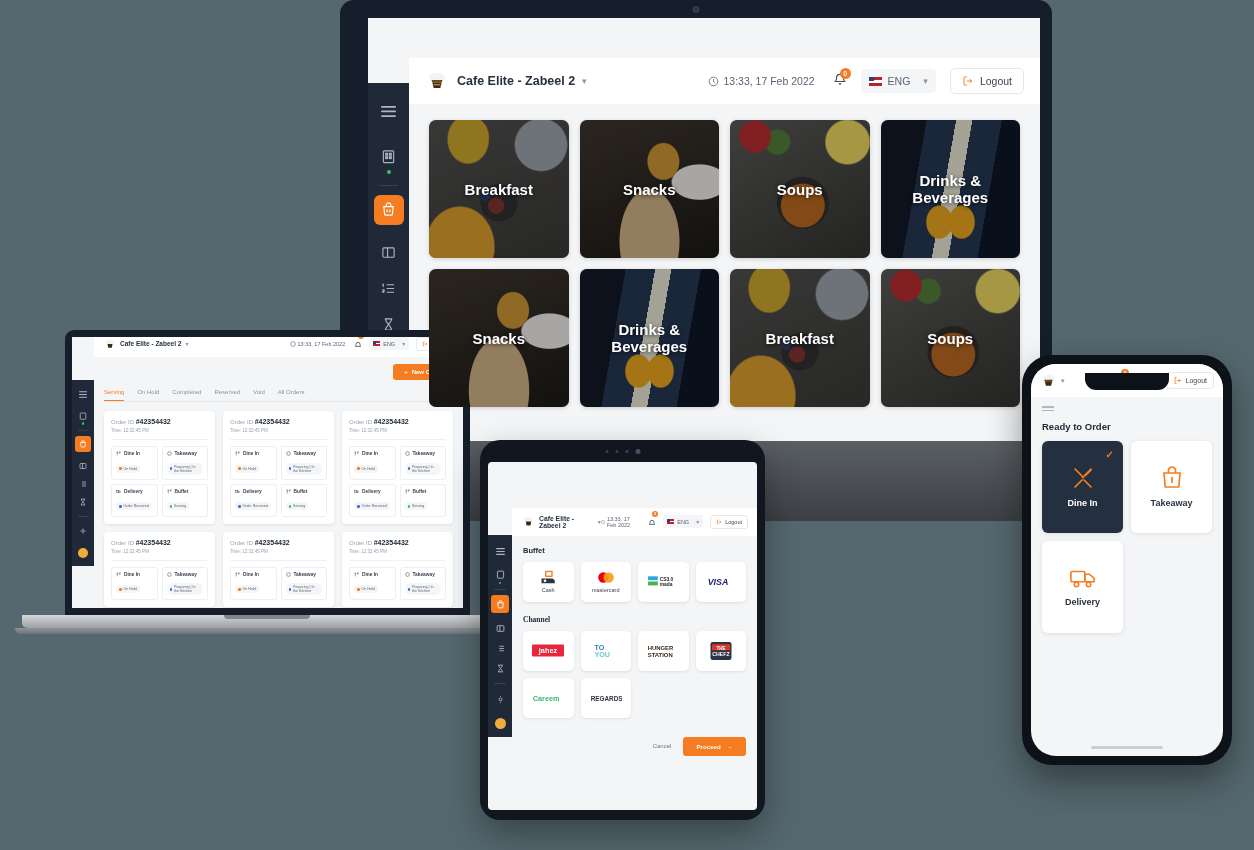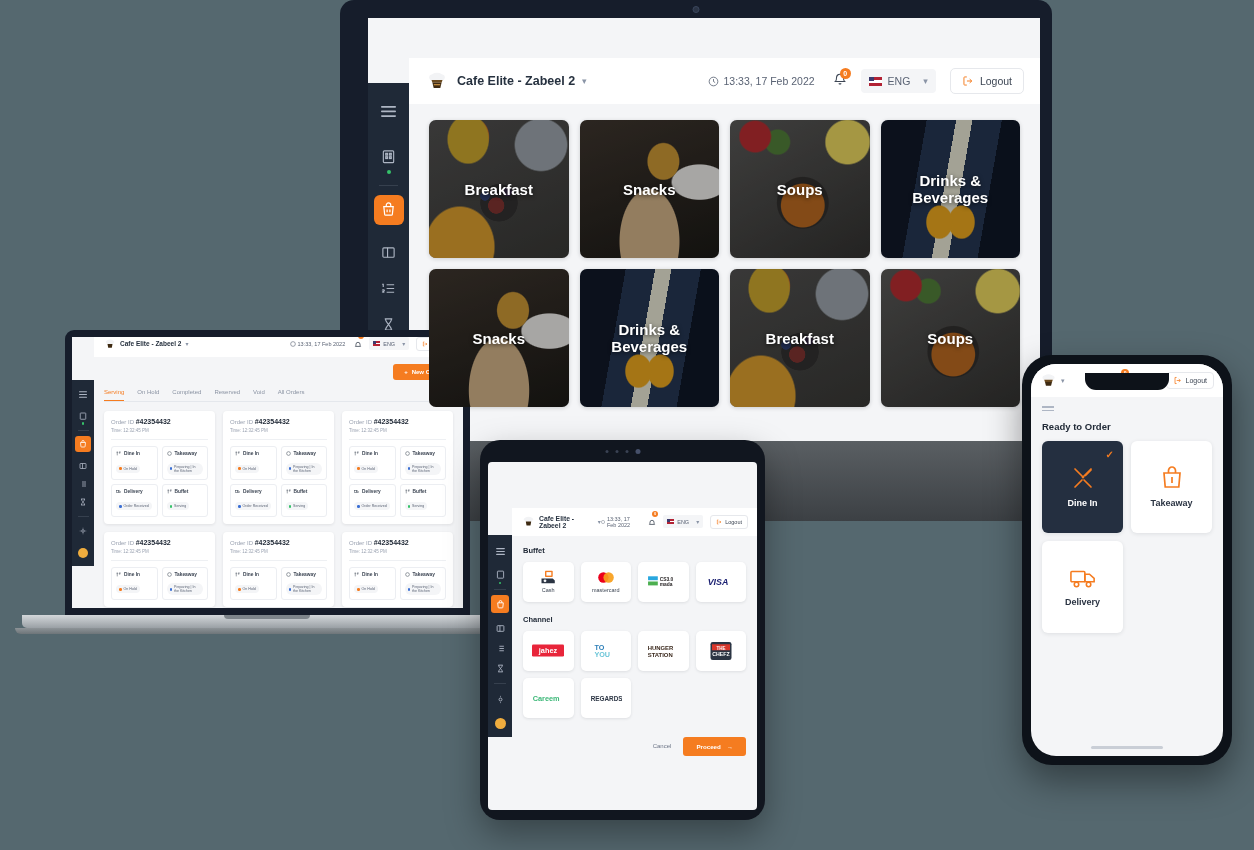--- a/index.html
+++ b/index.html
@@ -863,21 +863,21 @@
                   <text x="18" y="9" font-size="7.5" font-family="Liberation Sans" font-weight="bold" fill="#231f20">CS3.0</text>
                   <text x="18" y="17" font-size="7.5" font-family="Liberation Sans" font-weight="bold" fill="#231f20">mada</text>
                 </svg>
               </div>
               <div class="pay-card">
                 <svg width="28" height="12" viewBox="0 0 44 16">
                   <text x="1" y="13" font-size="14" font-family="Liberation Sans" font-weight="bold" font-style="italic" fill="#1a1f71">VISA</text>
                 </svg>
               </div>
             </div>
-          <div class="sec-title" style="margin-top:13px;">Channel</div>
+          <div class="sec-title" style="margin-top:13px;font-family:Liberation Serif, serif;">Channel</div>
           <div class="pay-grid" id="channel-grid">
               <div class="pay-card">
                 <svg width="32" height="13" viewBox="0 0 48 18">
                   <rect width="48" height="18" rx="2" fill="#e8253a"></rect>
                   <text x="24" y="13" text-anchor="middle" font-size="11" font-family="Liberation Sans" font-weight="bold" fill="#fff">jahez</text>
                 </svg>
               </div>
               <div class="pay-card">
                 <svg width="26" height="20" viewBox="0 0 36 26">
                   <text x="2" y="11" font-size="10" font-family="Liberation Sans" font-weight="bold" fill="#2d7fb8">TO</text>

